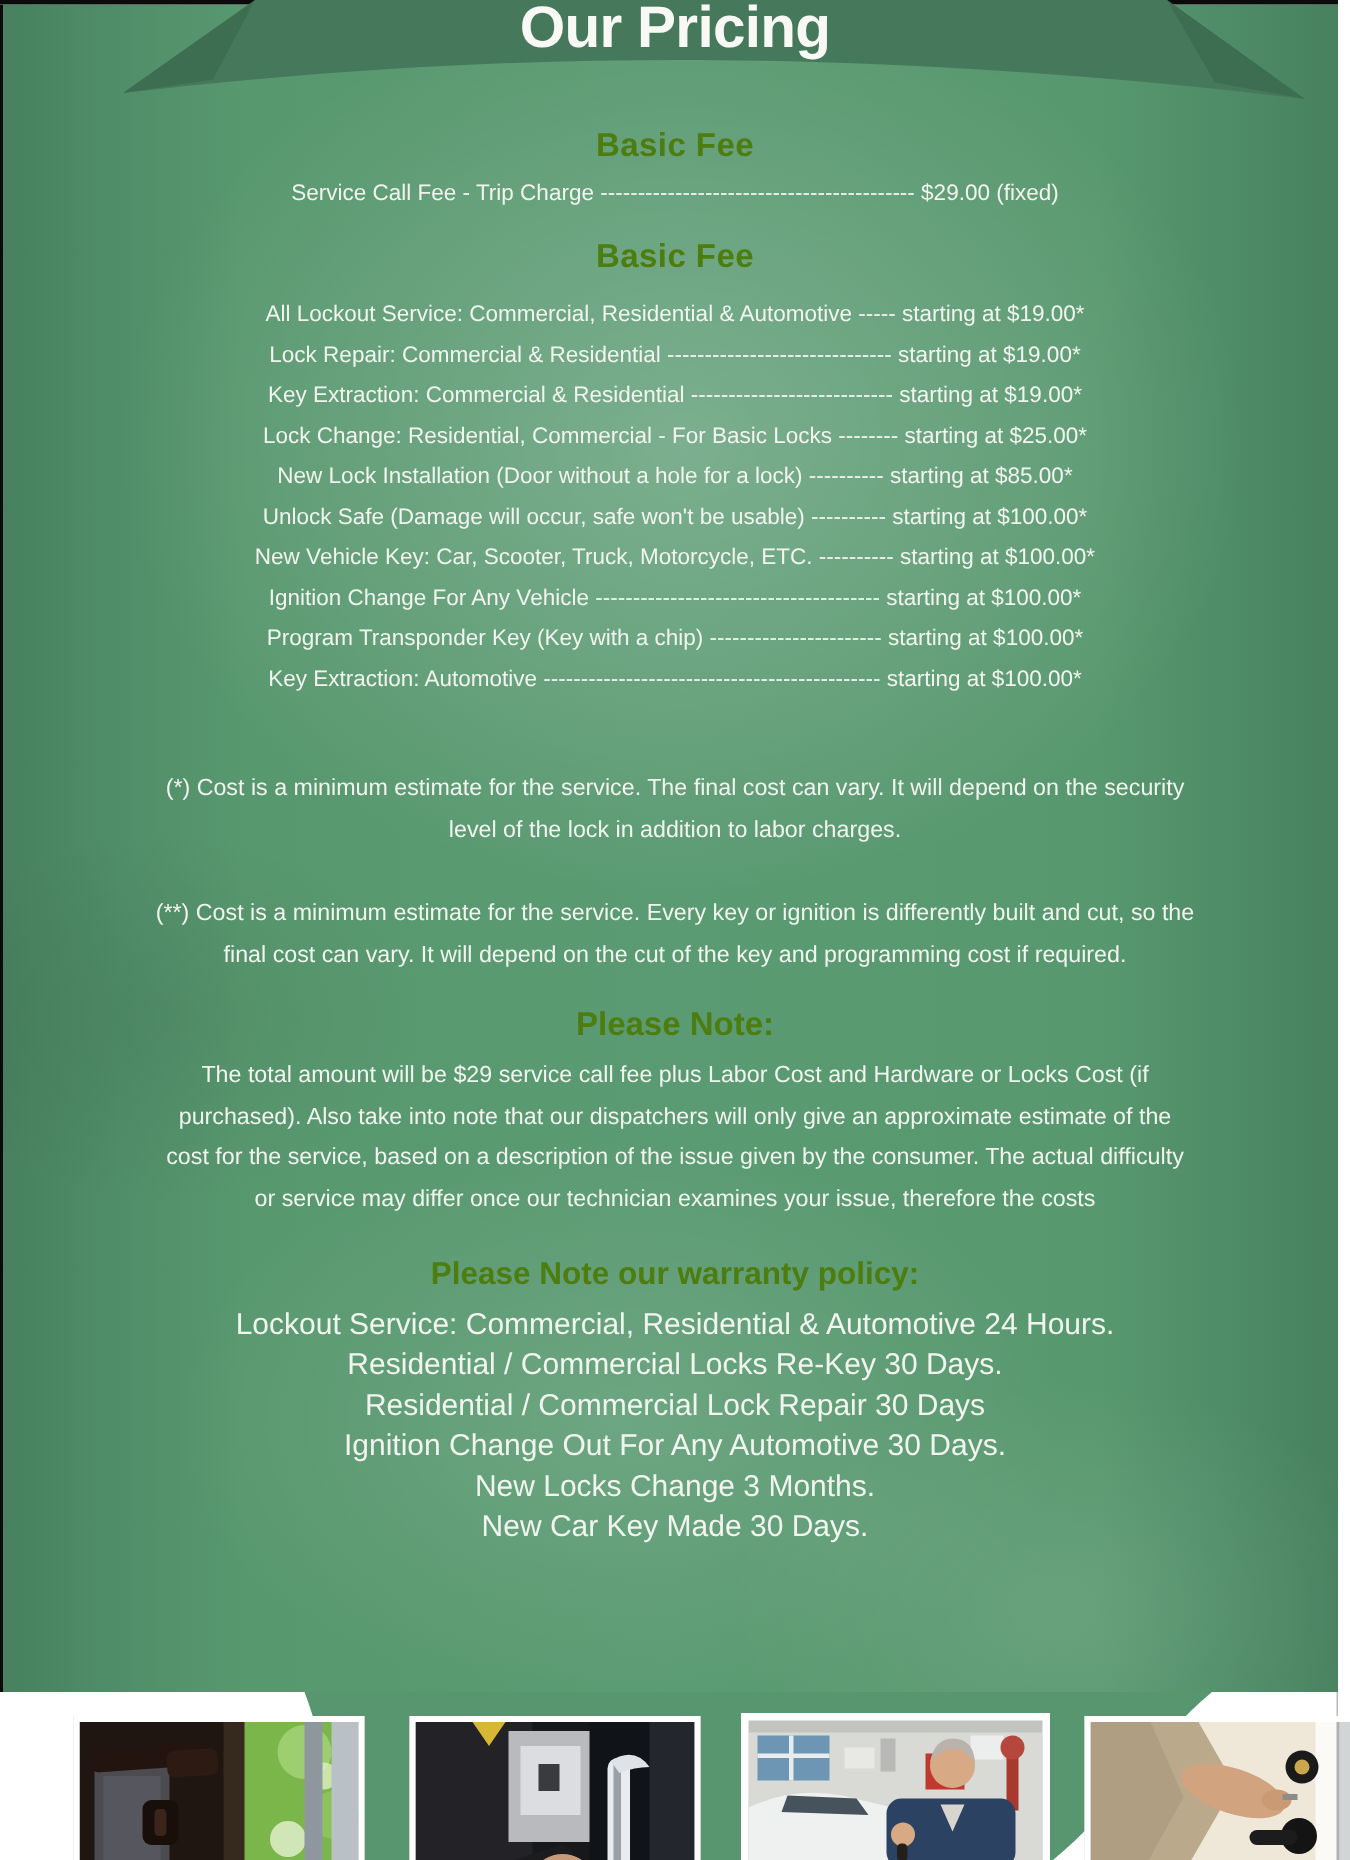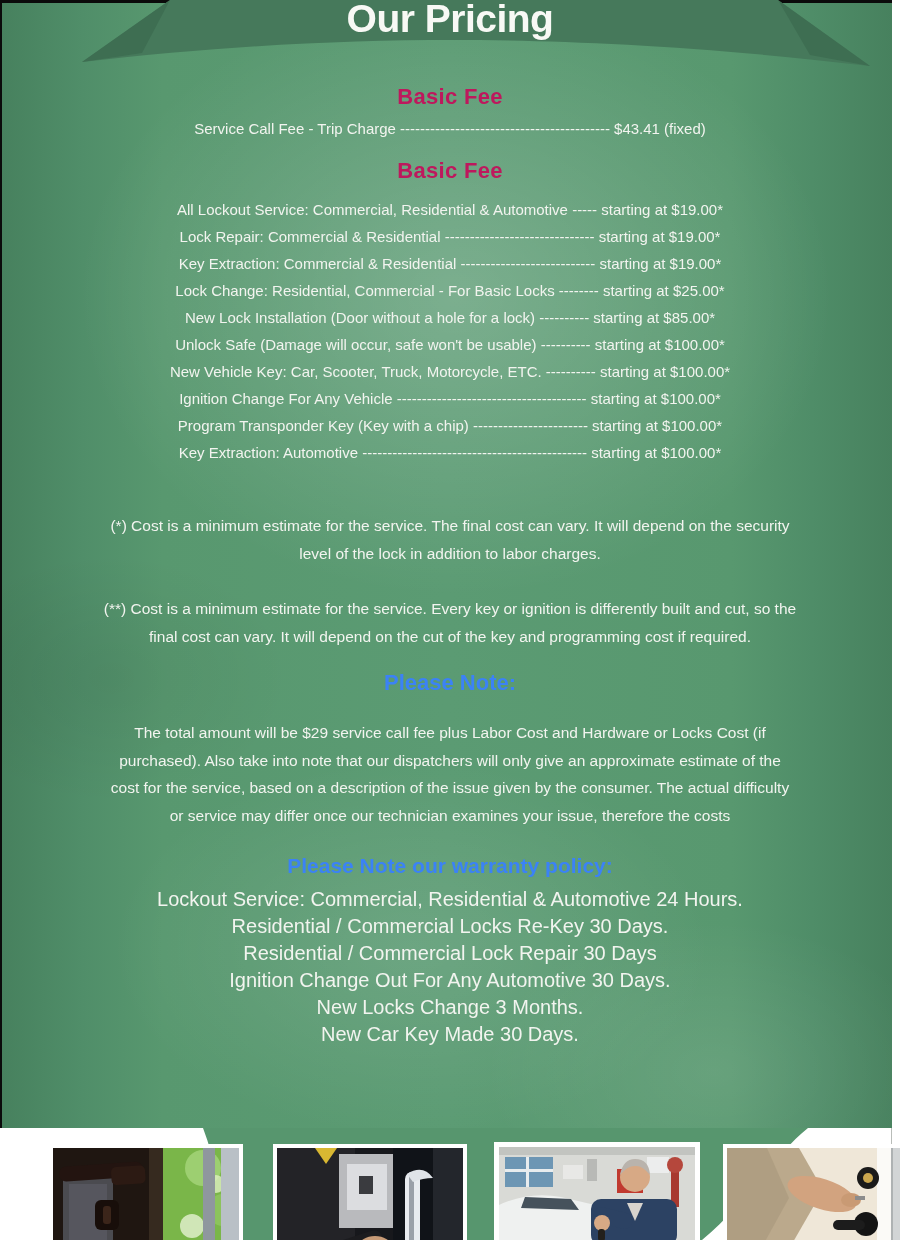--- a/index.html
+++ b/index.html
@@ -33,30 +33,30 @@
 
   .page-title{
     left:0;top:-4px;width:900px;margin:0;text-align:center;
     font-size:39px;font-weight:bold;letter-spacing:-0.5px;color:#f8f9f5;line-height:46px;
   }
 
   .content{
     left:70px;top:76px;width:760px;text-align:center;color:#f2f4ef;
   }
   .basic-heading{
-    font-size:22px;font-weight:bold;color:#be185d;margin:8px 0 0;line-height:26px;letter-spacing:0.3px;
+    font-size:22px;font-weight:bold;color:#4d7c0f;margin:8px 0 0;line-height:26px;letter-spacing:0.3px;
   }
   .trip-line{font-size:15px;line-height:22px;margin-top:8px;}
   .basic-heading.second{margin-top:18px;}
   .services-list{margin-top:12px;}
   .services-list .svc-line{font-size:15px;line-height:27px;}
   .note{font-size:15.5px;line-height:27.5px;margin:28px auto 0;width:720px;}
   .note.first{margin-top:46px;width:700px;}
-  .red-heading{color:#3b82f6;font-size:22px;font-weight:bold;margin:20px 0 0;line-height:25px;}
-  .please-body{width:690px;margin:24px auto 0;font-size:15.5px;line-height:27.5px;}
+  .red-heading{color:#4d7c0f;font-size:22px;font-weight:bold;margin:20px 0 0;line-height:25px;}
+  .please-body{width:690px;margin:8px auto 0;font-size:15.5px;line-height:27.5px;}
   .red-heading.warranty{font-size:21px;margin-top:24px;}
   .warranty-list{margin-top:8px;}
   .warranty-list .warranty-line{font-size:20px;line-height:27px;}
 
   
   .photo{position:absolute;border:4px solid #ffffff;overflow:hidden;background:#cccccc;}
   .photo svg{display:block;width:100%;height:100%;}
   #photo-1{left:9px;top:1128px;width:186px;height:97px;}
   #photo-2{left:233px;top:1128px;width:186px;height:108px;}
   #photo-3{left:454px;top:1126px;width:196px;height:98px;border-width:5px;}
@@ -79,21 +79,21 @@
 <svg class="abs ribbon" viewBox="0 0 890 72" preserveAspectRatio="none">
   <path d="M168,0 L776,0 L868,66 C700,46 560,40 450,40 C340,40 218,46 80,62 Z" fill="#46795b"></path>
   <path d="M168,0 L140,53 L80,62 Z" fill="#3e6e52"></path>
   <path d="M776,0 L808,55 L868,66 Z" fill="#3e6e52"></path>
 </svg>
 <h1 class="abs page-title">Our Pricing</h1>
 
 <div class="abs content">
 
   <h2 class="basic-heading">Basic Fee</h2>
-  <div class="trip-line">Service Call Fee - Trip Charge ------------------------------------------ $43.41 (fixed)</div>
+  <div class="trip-line">Service Call Fee - Trip Charge ------------------------------------------ $29.00 (fixed)</div>
 
   <h2 class="basic-heading second">Basic Fee</h2>
   <div class="services-list">
       <div class="svc-line">All Lockout Service: Commercial, Residential &amp; Automotive ----- starting at $19.00*</div>
       <div class="svc-line">Lock Repair: Commercial &amp; Residential ------------------------------ starting at $19.00*</div>
       <div class="svc-line">Key Extraction: Commercial &amp; Residential --------------------------- starting at $19.00*</div>
       <div class="svc-line">Lock Change: Residential, Commercial - For Basic Locks -------- starting at $25.00*</div>
       <div class="svc-line">New Lock Installation (Door without a hole for a lock) ---------- starting at $85.00*</div>
       <div class="svc-line">Unlock Safe (Damage will occur, safe won't be usable) ---------- starting at $100.00*</div>
       <div class="svc-line">New Vehicle Key: Car, Scooter, Truck, Motorcycle, ETC. ---------- starting at $100.00*</div>

